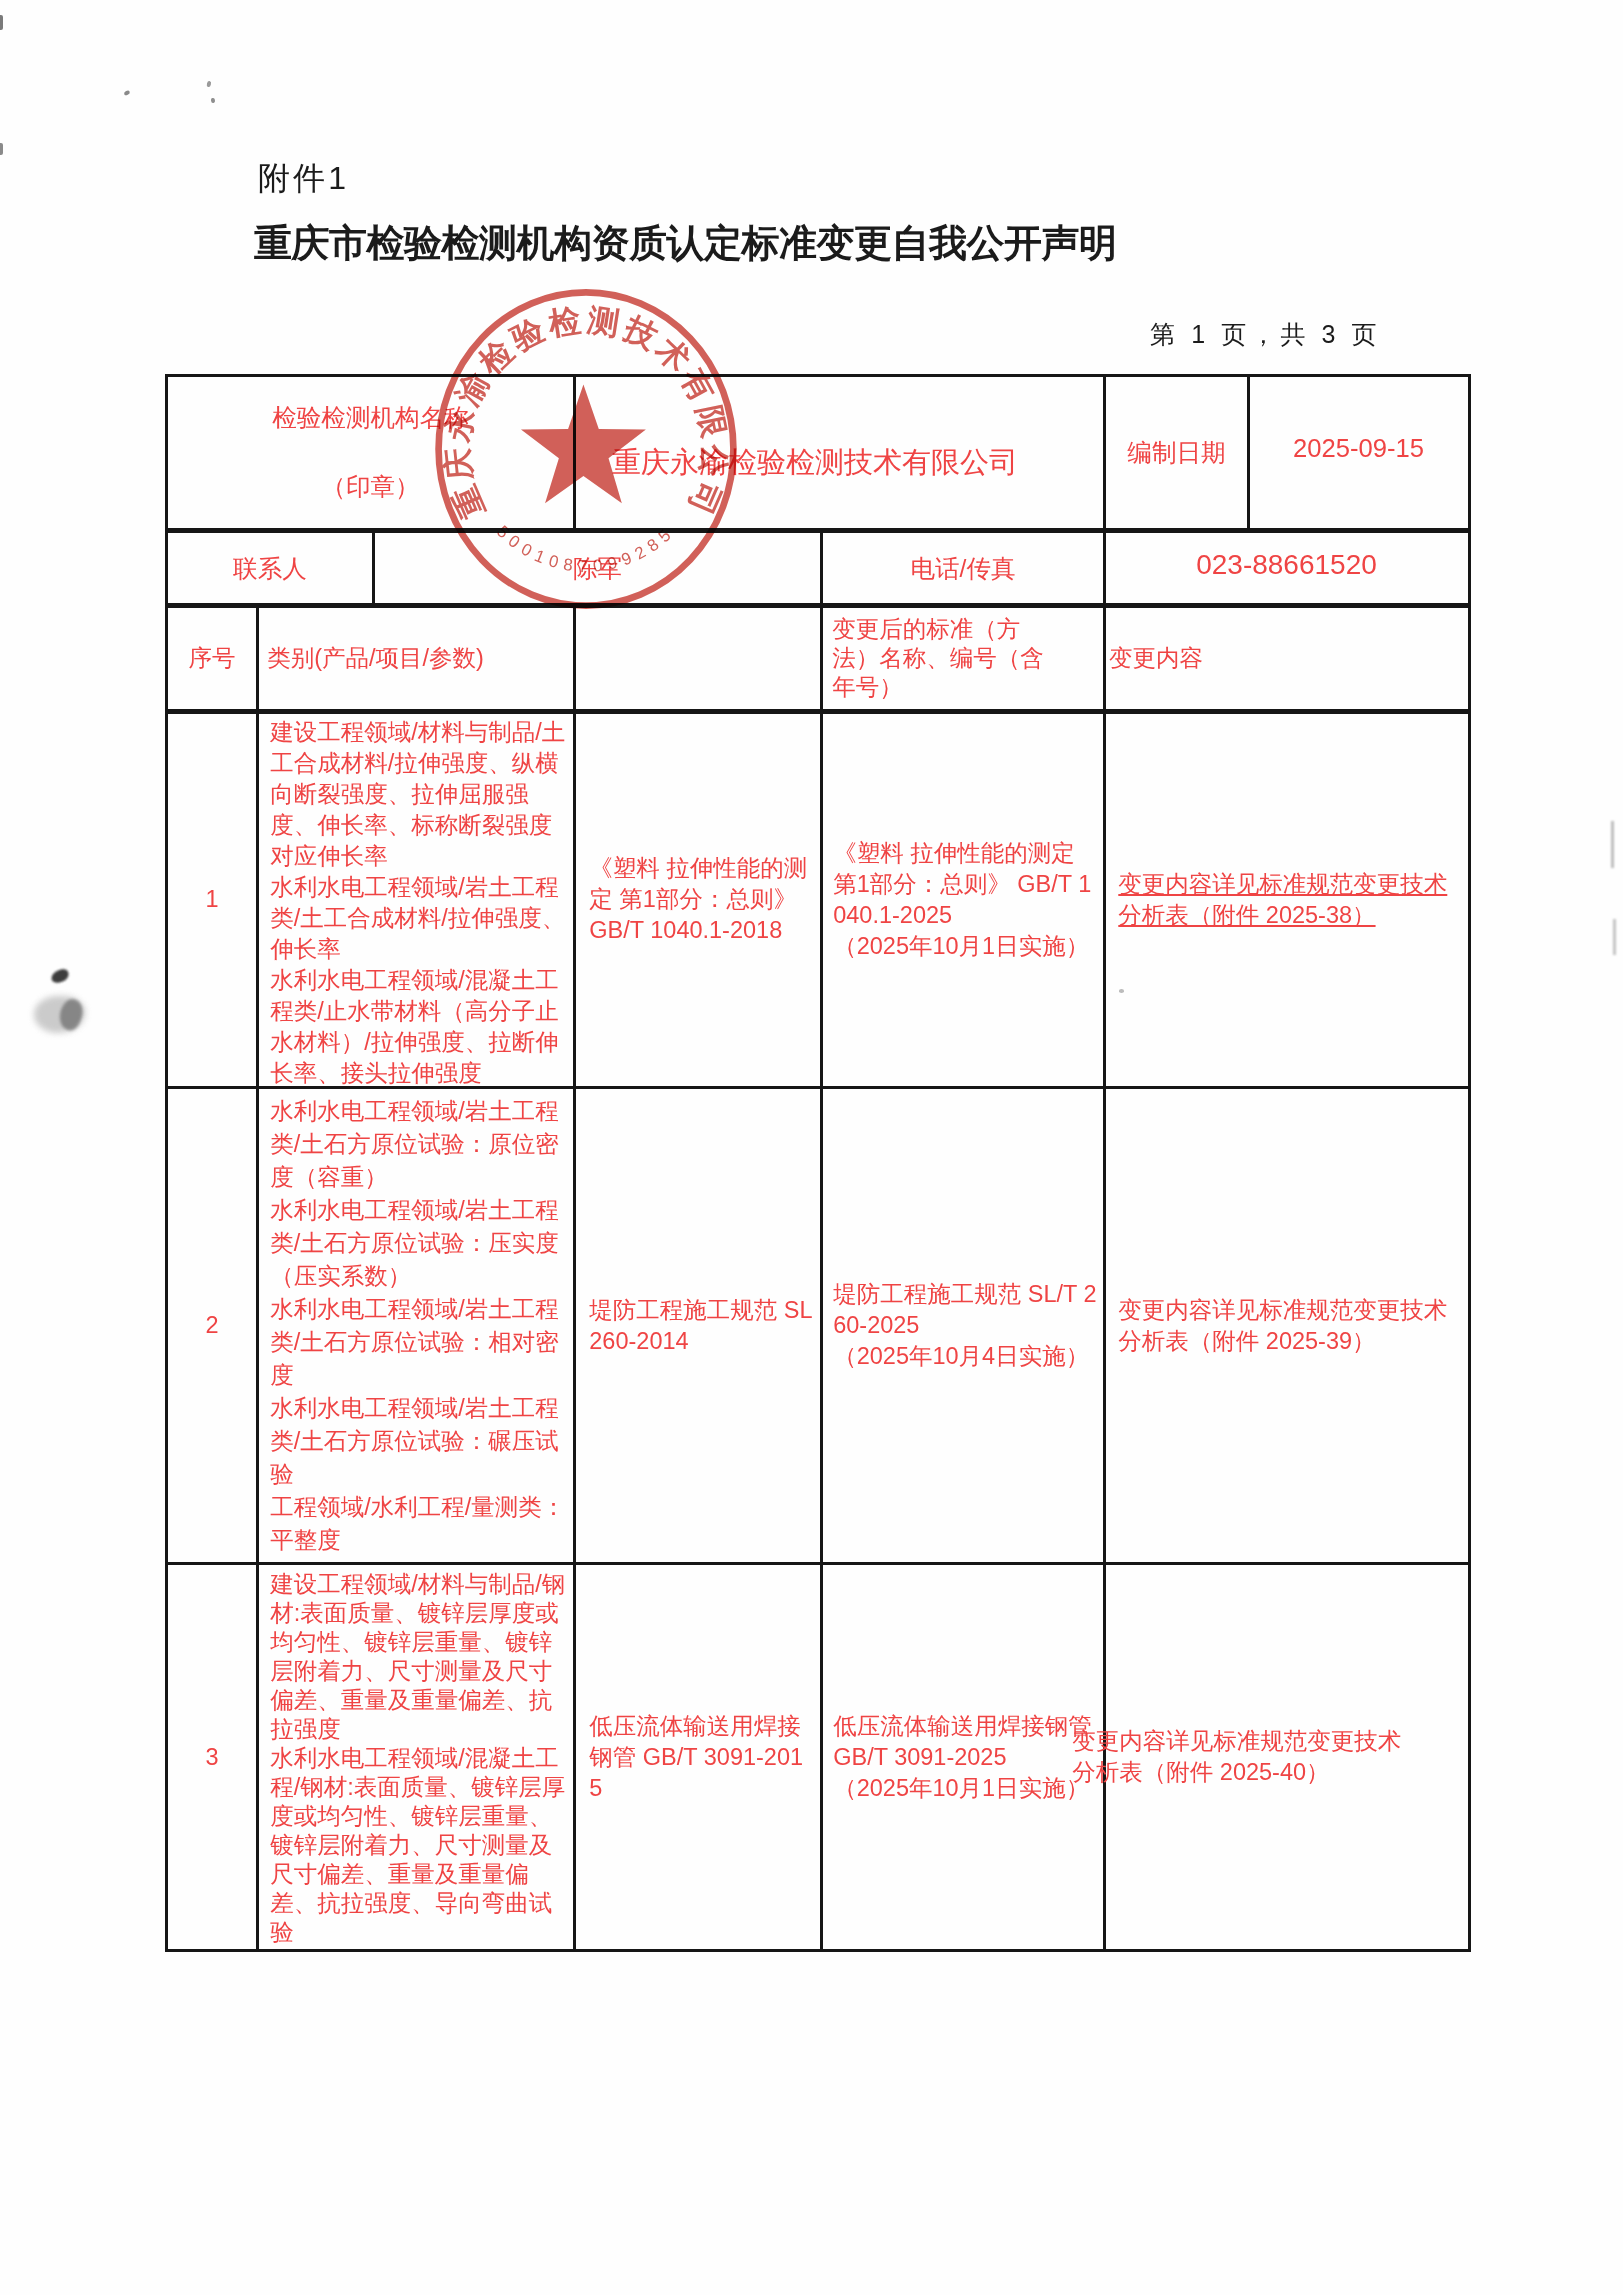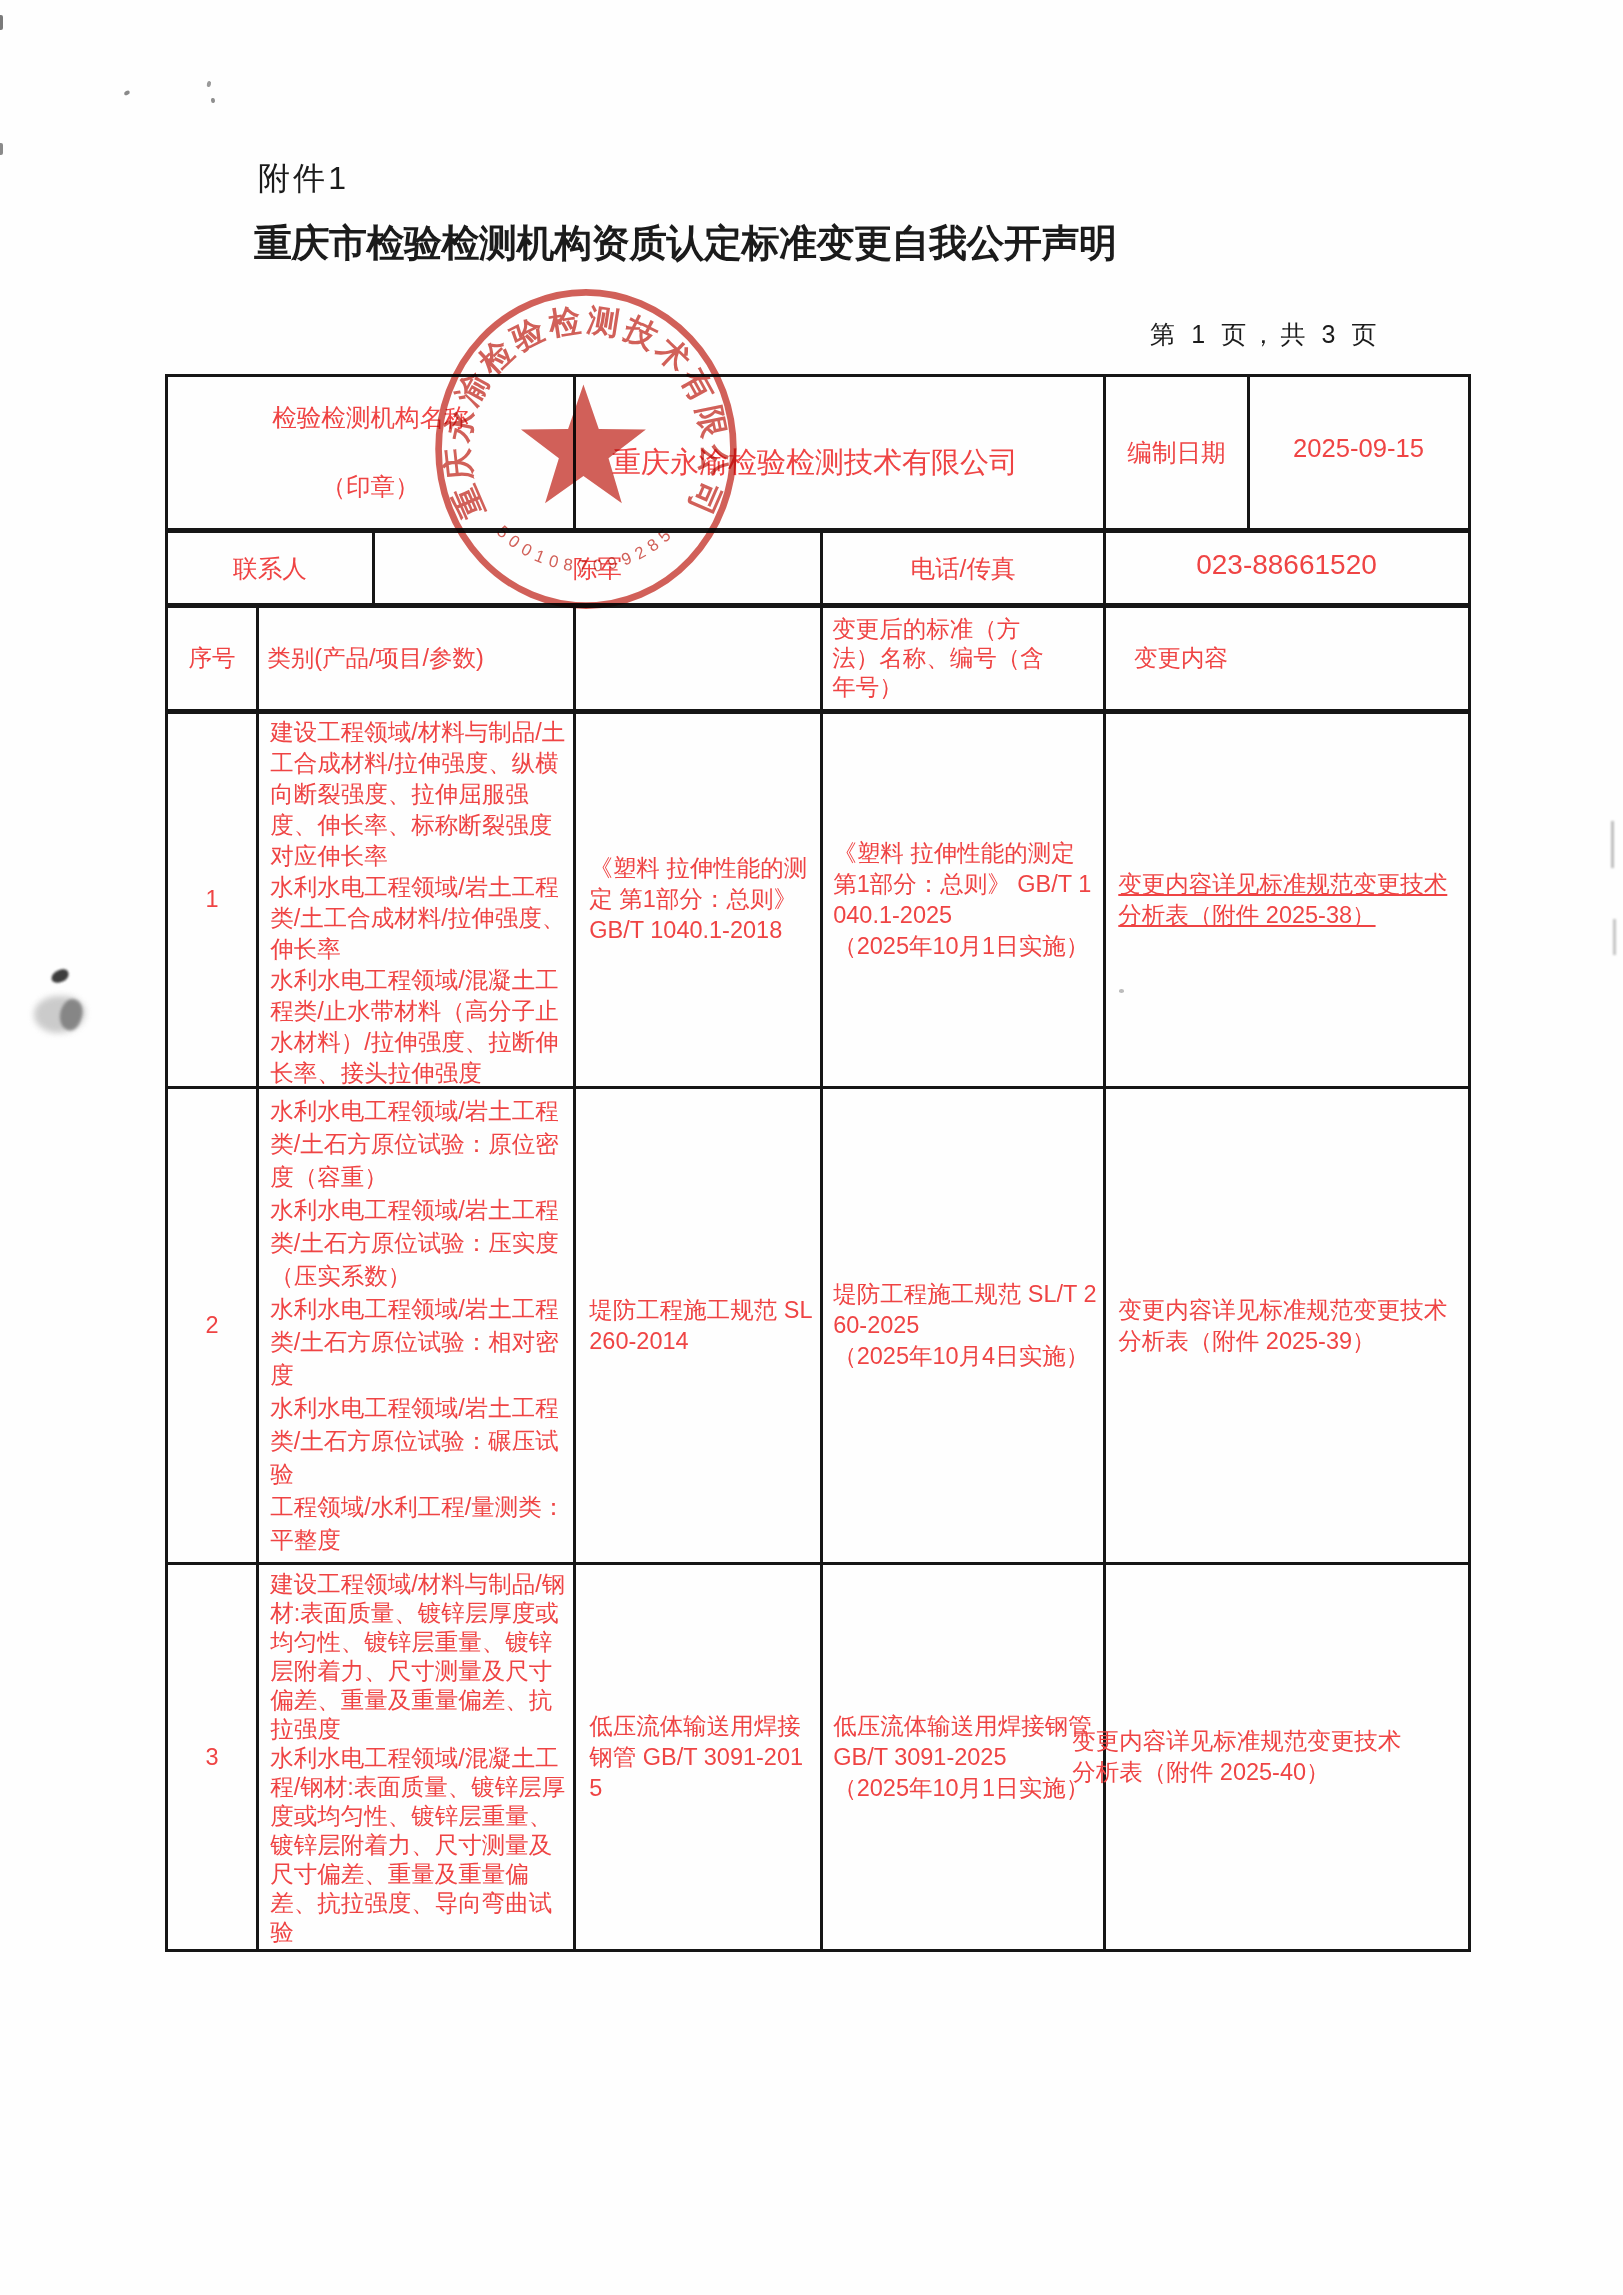--- a/index.html
+++ b/index.html
@@ -72,21 +72,21 @@
     <div class="cell cc" style="left:1082px; top:0; width:217px; height:151px; font-size:25.6px; padding-bottom:8.2px;">2025-09-15</div>
 
     <div class="cell cc" style="left:0; top:156px; width:204px; height:71px; font-size:24.6px;">联系人</div>
     <div class="cell cc" style="left:207px; top:156px; width:445px; height:71px; font-size:24.6px;">陈军</div>
     <div class="cell cc" style="left:655px; top:156px; width:280px; height:71px; font-size:24.6px;">电话/传真</div>
     <div class="cell cc" style="left:938px; top:156px; width:361px; height:71px; font-size:28px; padding-bottom:7.2px;">023-88661520</div>
 
     <div class="cell cc" style="left:0; top:231px; width:88px; height:101px; font-size:23.5px;">序号</div>
     <div class="cell vl" style="left:91px; top:231px; width:314px; height:101px; padding-left:8.2px; font-size:23.5px;">类别(产品/项目/参数)</div>
     <div class="cell vl wb" style="left:655px; top:231px; width:228px; height:101px; padding:0 6.1px 0 9.2px; font-size:23.5px; line-height:1.24;">变更后的标准（方法）名称、编号（含年号）</div>
-    <div class="cell vl" style="left:938px; top:231px; width:361px; height:101px; padding-left:28px; font-size:23.5px;border-radius:21px;">变更内容</div>
+    <div class="cell vl" style="left:938px; top:231px; width:361px; height:101px; padding-left:3px; font-size:23.5px;border-radius:21px;">变更内容</div>
 
     <div class="cell cc" style="left:0; top:336px; width:88px; height:373px;">1</div>
     <div class="cell tl plines" style="left:91px; top:336px; width:314px; height:373px; padding:4.1px 4.1px 0 11.3px; line-height:31px;">建设工程领域/材料与制品/土工合成材料/拉伸强度、纵横向断裂强度、拉伸屈服强度、伸长率、标称断裂强度对应伸长率
 水利水电工程领域/岩土工程类/土工合成材料/拉伸强度、伸长率
 水利水电工程领域/混凝土工程类/止水带材料（高分子止水材料）/拉伸强度、拉断伸长率、接头拉伸强度</div>
     <div class="cell vl plines wb" style="left:408px; top:336px; width:244px; height:373px; padding:0 7.2px 0 13.3px; line-height:31px;">《塑料 拉伸性能的测定 第1部分：总则》 GB/T 1040.1-2018</div>
     <div class="cell vl plines wb" style="left:655px; top:336px; width:280px; height:373px; padding:0 6.1px 0 10.2px; line-height:31px;">《塑料 拉伸性能的测定 第1部分：总则》 GB/T 1040.1-2025
 （2025年10月1日实施）</div>
     <div class="cell vl" style="left:938px; top:336px; width:361px; height:373px; padding:0 10.2px 0 12.3px; line-height:31px;text-decoration:underline;">变更内容详见标准规范变更技术分析表（附件 2025-38）</div>
 

